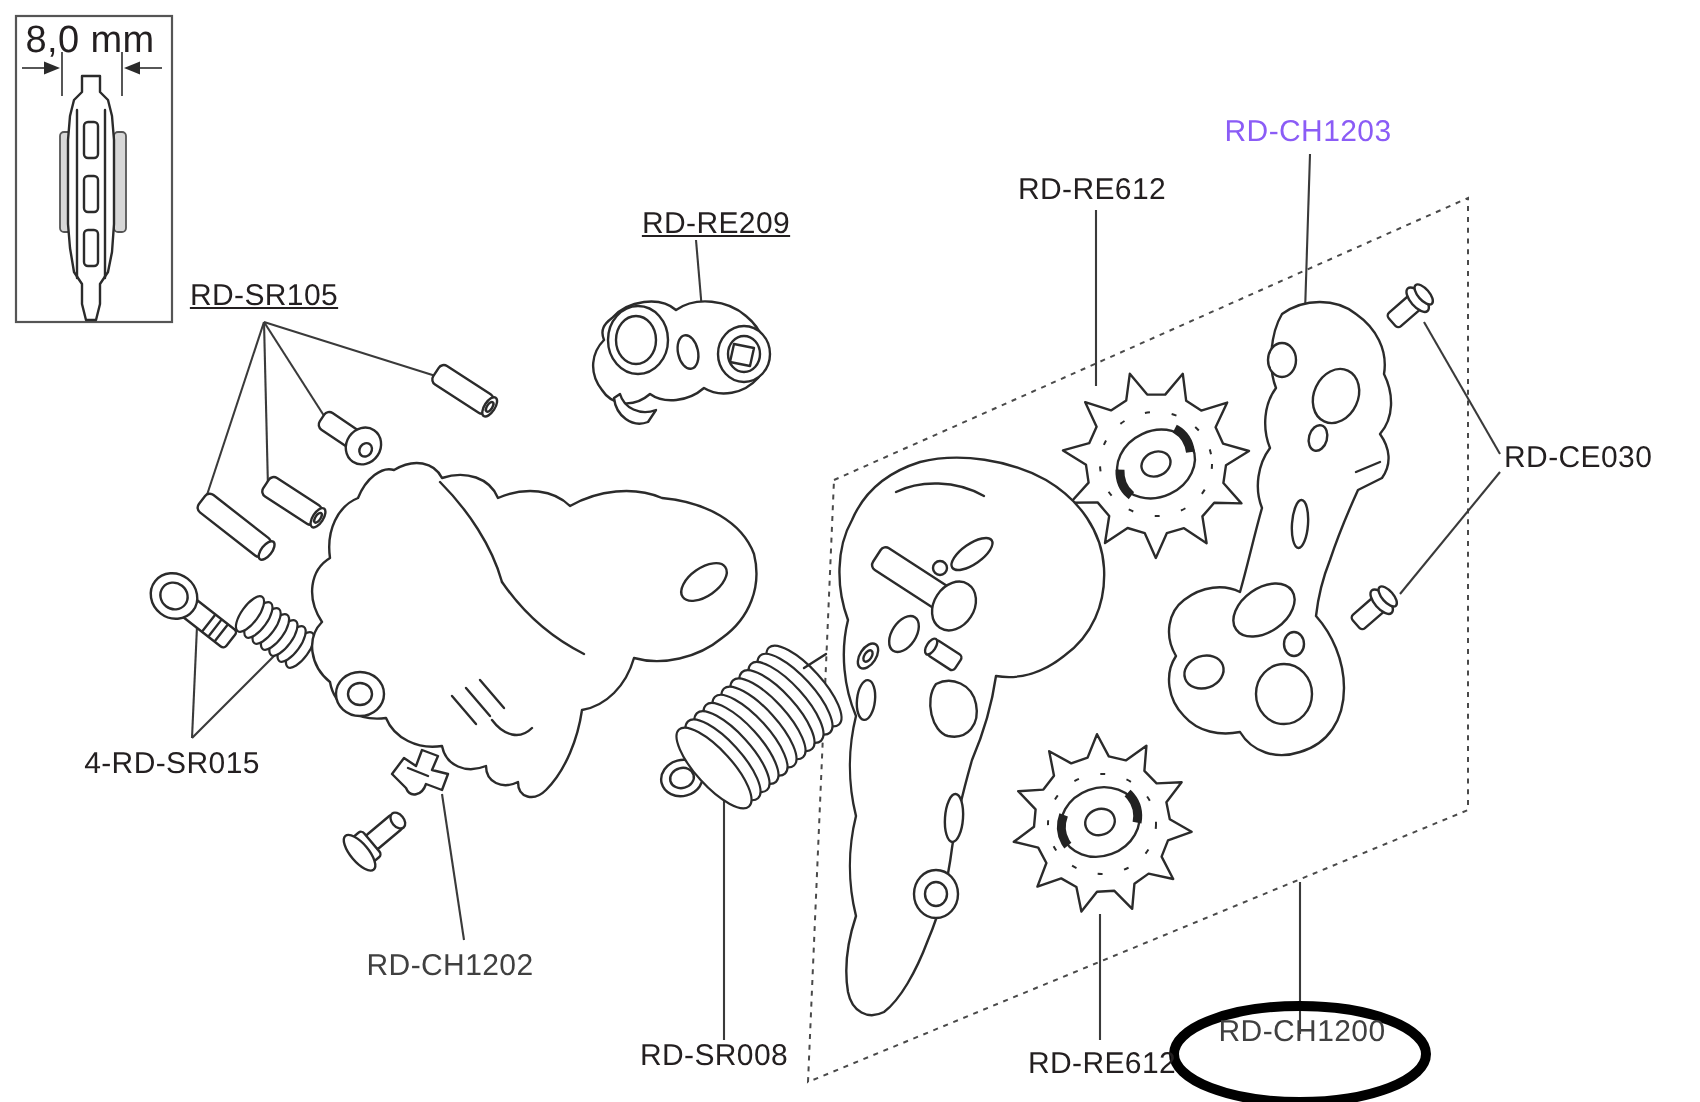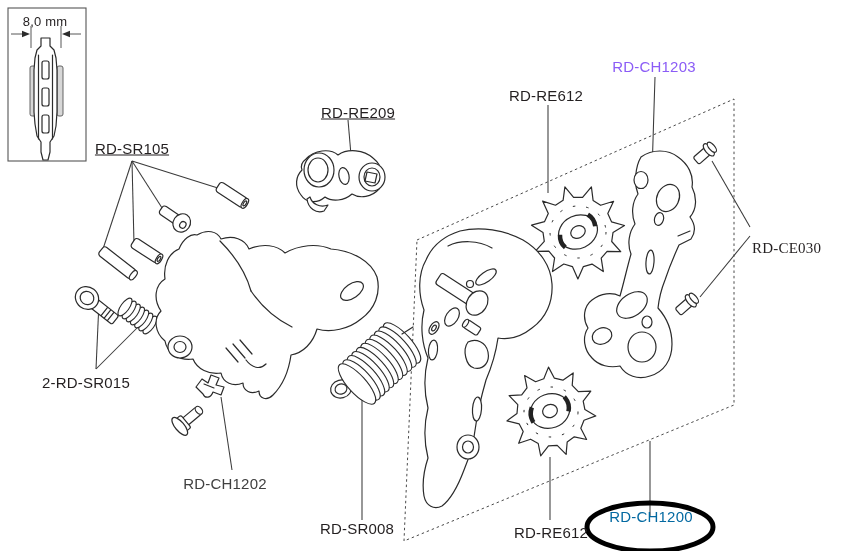--- a/index.html
+++ b/index.html
@@ -3,21 +3,21 @@
 <meta charset="utf-8">
 <style>
   html,body{margin:0;padding:0;background:#fff;}
   .stage{position:relative;width:850px;height:551px;background:#ffffff;overflow:hidden;
          font-family:"Liberation Sans","DejaVu Sans",sans-serif;}
   .stage svg{position:absolute;left:0;top:0;}
   .label{position:absolute;font-size:15px;color:#231F20;white-space:nowrap;
          transform:translate(-50%,-50%);letter-spacing:.2px;}
   .label.left-align{transform:translate(0,-50%);}
   .label.link{color:#29ABE2;cursor:pointer;}
-  .label.small{font-size:13px;}
+  .label.small{font-size:19px;}
   
   .fw{fill:#fff;stroke:#2b2b2b;stroke-width:1.2;stroke-linejoin:round;}
   .ln{fill:none;stroke:#2b2b2b;stroke-width:1.2;stroke-linecap:round;stroke-linejoin:round;}
   .thin{fill:none;stroke:#444;stroke-width:.9;}
   .leader{fill:none;stroke:#3a3a3a;stroke-width:1.05;}
   .dashed{fill:none;stroke:#4a4a4a;stroke-width:1;stroke-dasharray:2.5 2.9;}
   .coil ellipse{fill:#fff;stroke:#2b2b2b;stroke-width:1.1;}
   .gray{fill:#d7d7d7;stroke:#555;stroke-width:.9;}
 </style>
 </head>
@@ -229,19 +229,19 @@
   </g>
 
   <ellipse cx="650" cy="527" rx="63" ry="24" fill="none" stroke="#000" stroke-width="5"></ellipse>
 </svg>
 
   <div class="label small" style="left:45px;top:21px;">8,0 mm</div>
   <div class="label" style="left:132px;top:148px;text-decoration:underline;">RD-SR105</div>
   <div class="label" style="left:358px;top:112px;text-decoration:underline;">RD-RE209</div>
   <div class="label" style="left:546px;top:95px;">RD-RE612</div>
   <div class="label link" style="left: 654px; top: 66px; color: #8b5cf6;">RD-CH1203</div>
-  <div class="label left-align" style="left:752px;top:248px;font-family:Liberation Serif, serif;">RD-CE030</div>
-  <div class="label" style="left:86px;top:382px;">2-RD-SR015</div>
+  <div class="label left-align" style="left:752px;top:229px;">RD-CE030</div>
+  <div class="label" style="left:86px;top:382px;">4-RD-SR015</div>
   <div class="label link" style="left: 225px; top: 483px; color: #404040;">RD-CH1202</div>
   <div class="label" style="left:357px;top:528px;">RD-SR008</div>
   <div class="label" style="left:551px;top:532px;">RD-RE612</div>
-  <div class="label link" style="left: 651px; top: 516px; color: #0369a1;">RD-CH1200</div>
+  <div class="label link" style="left: 651px; top: 516px; color: #404040;">RD-CH1200</div>
 </div>
 
 </body></html>

